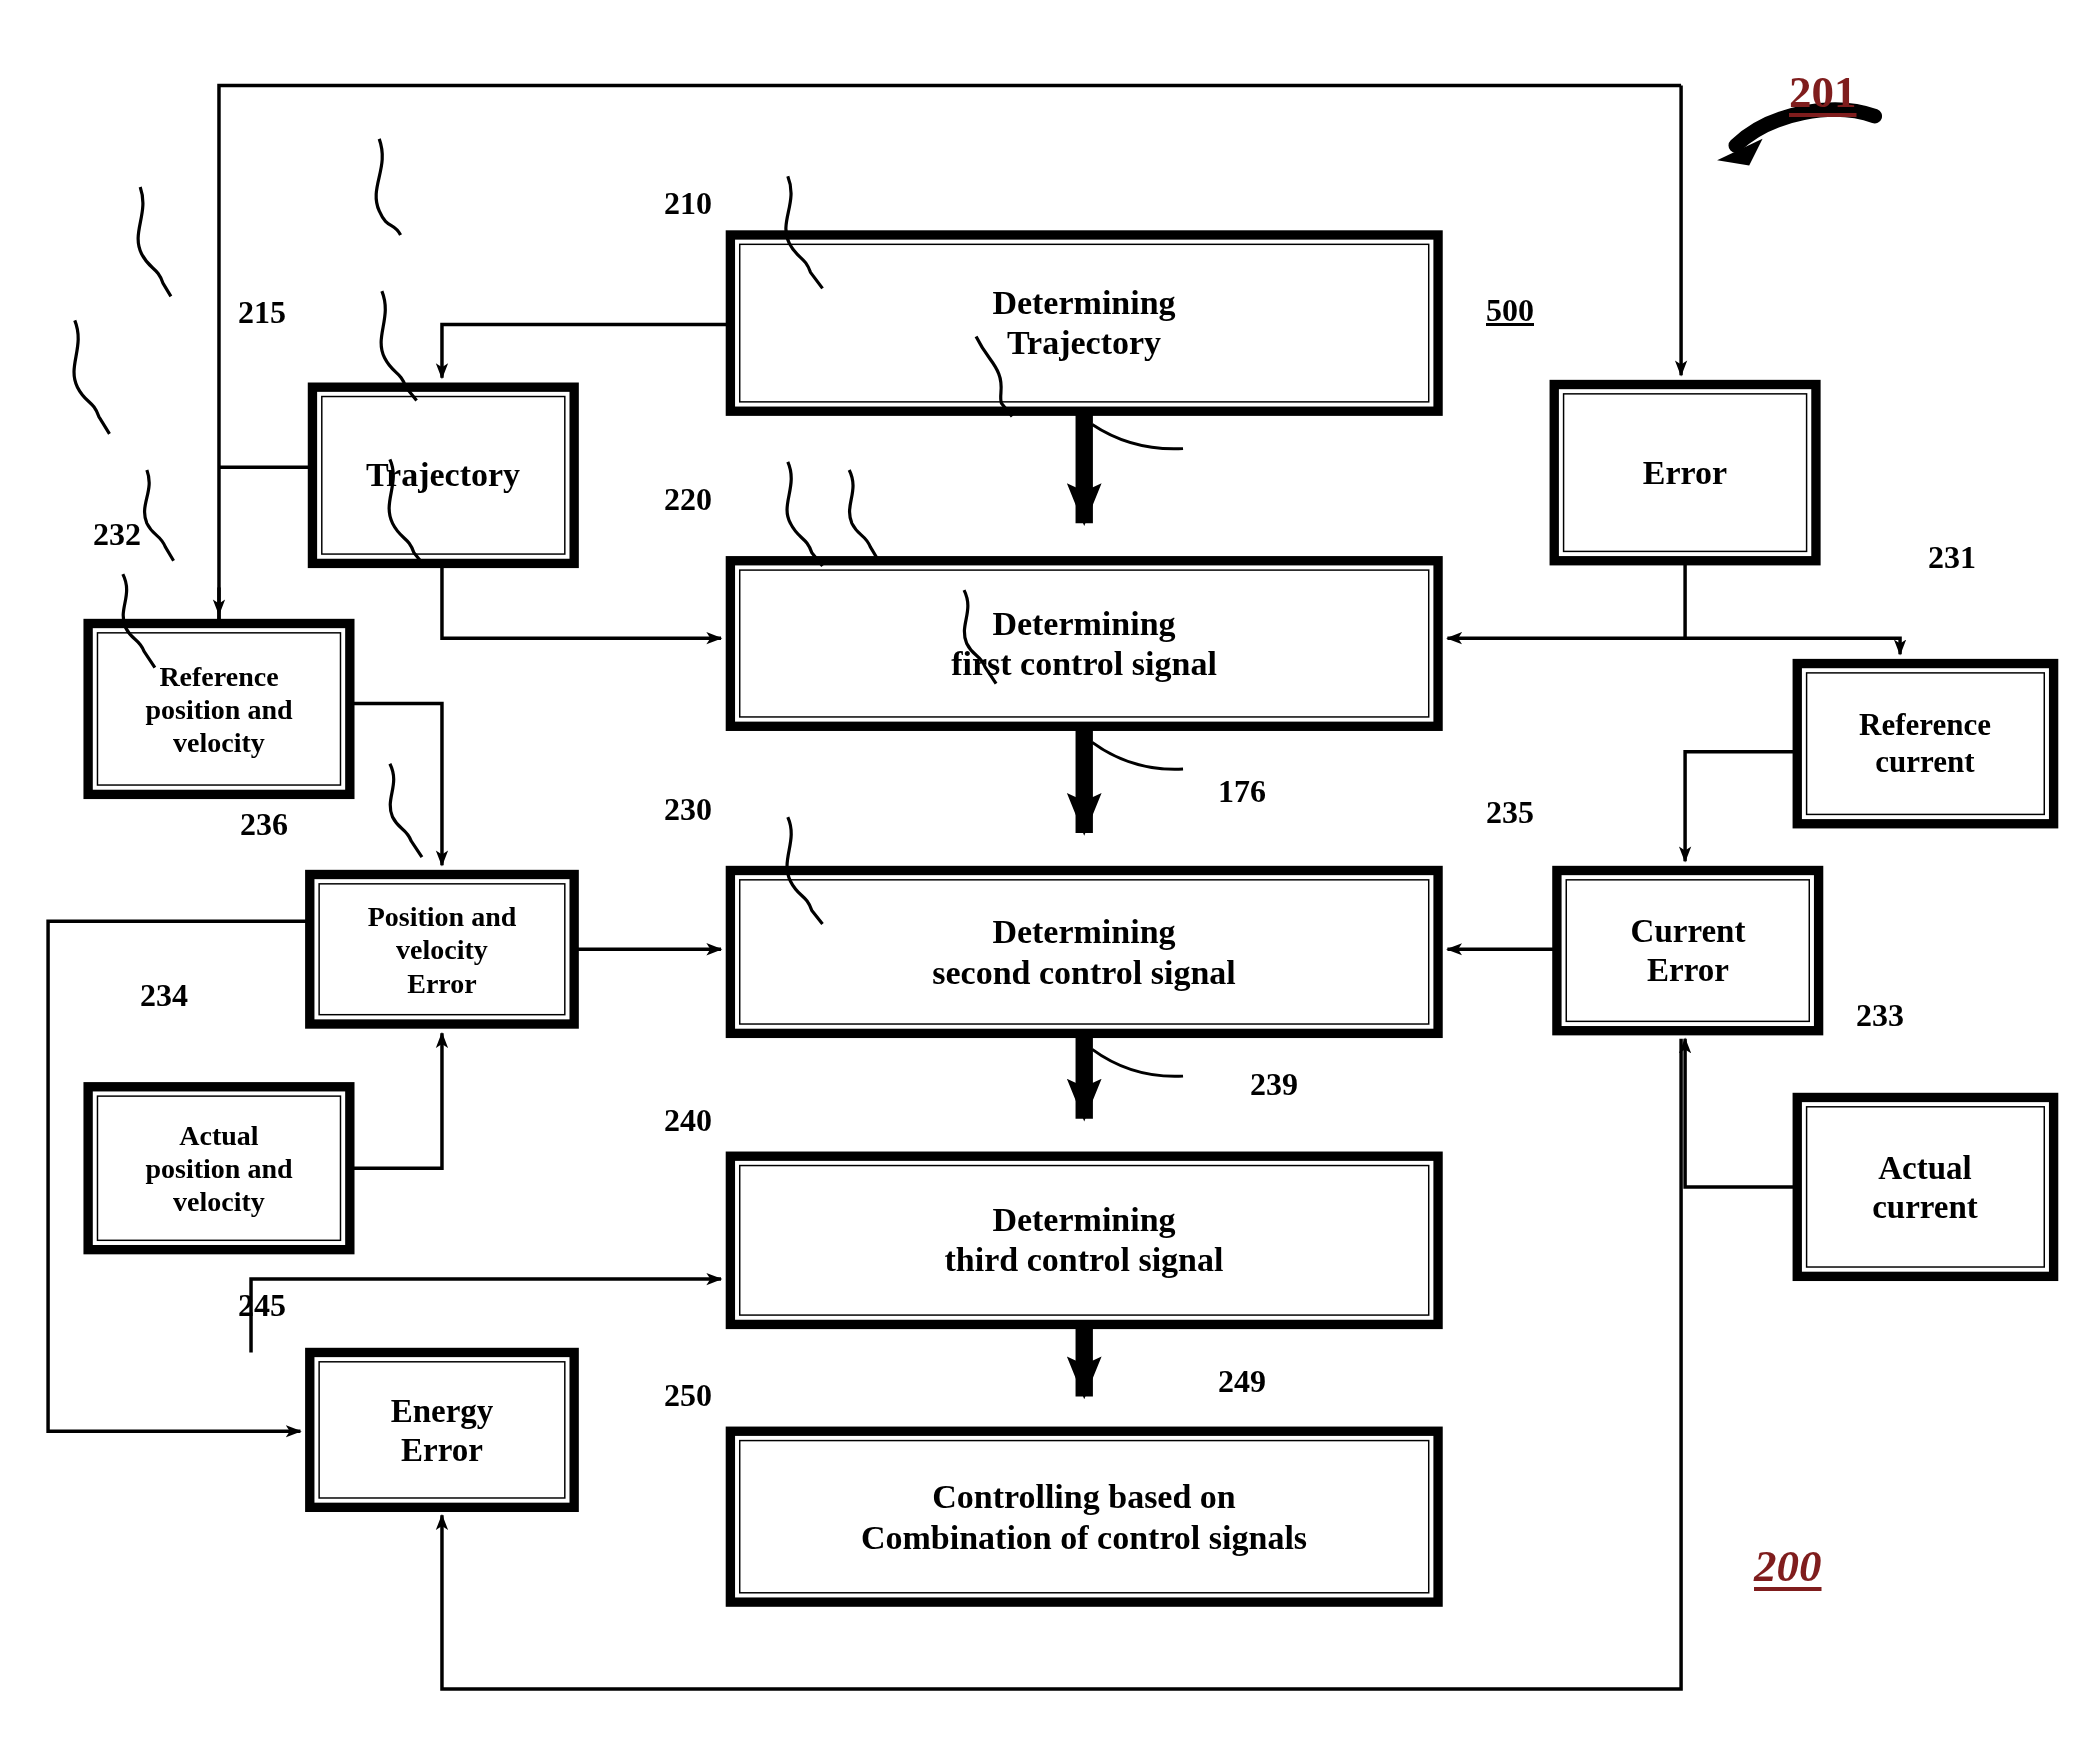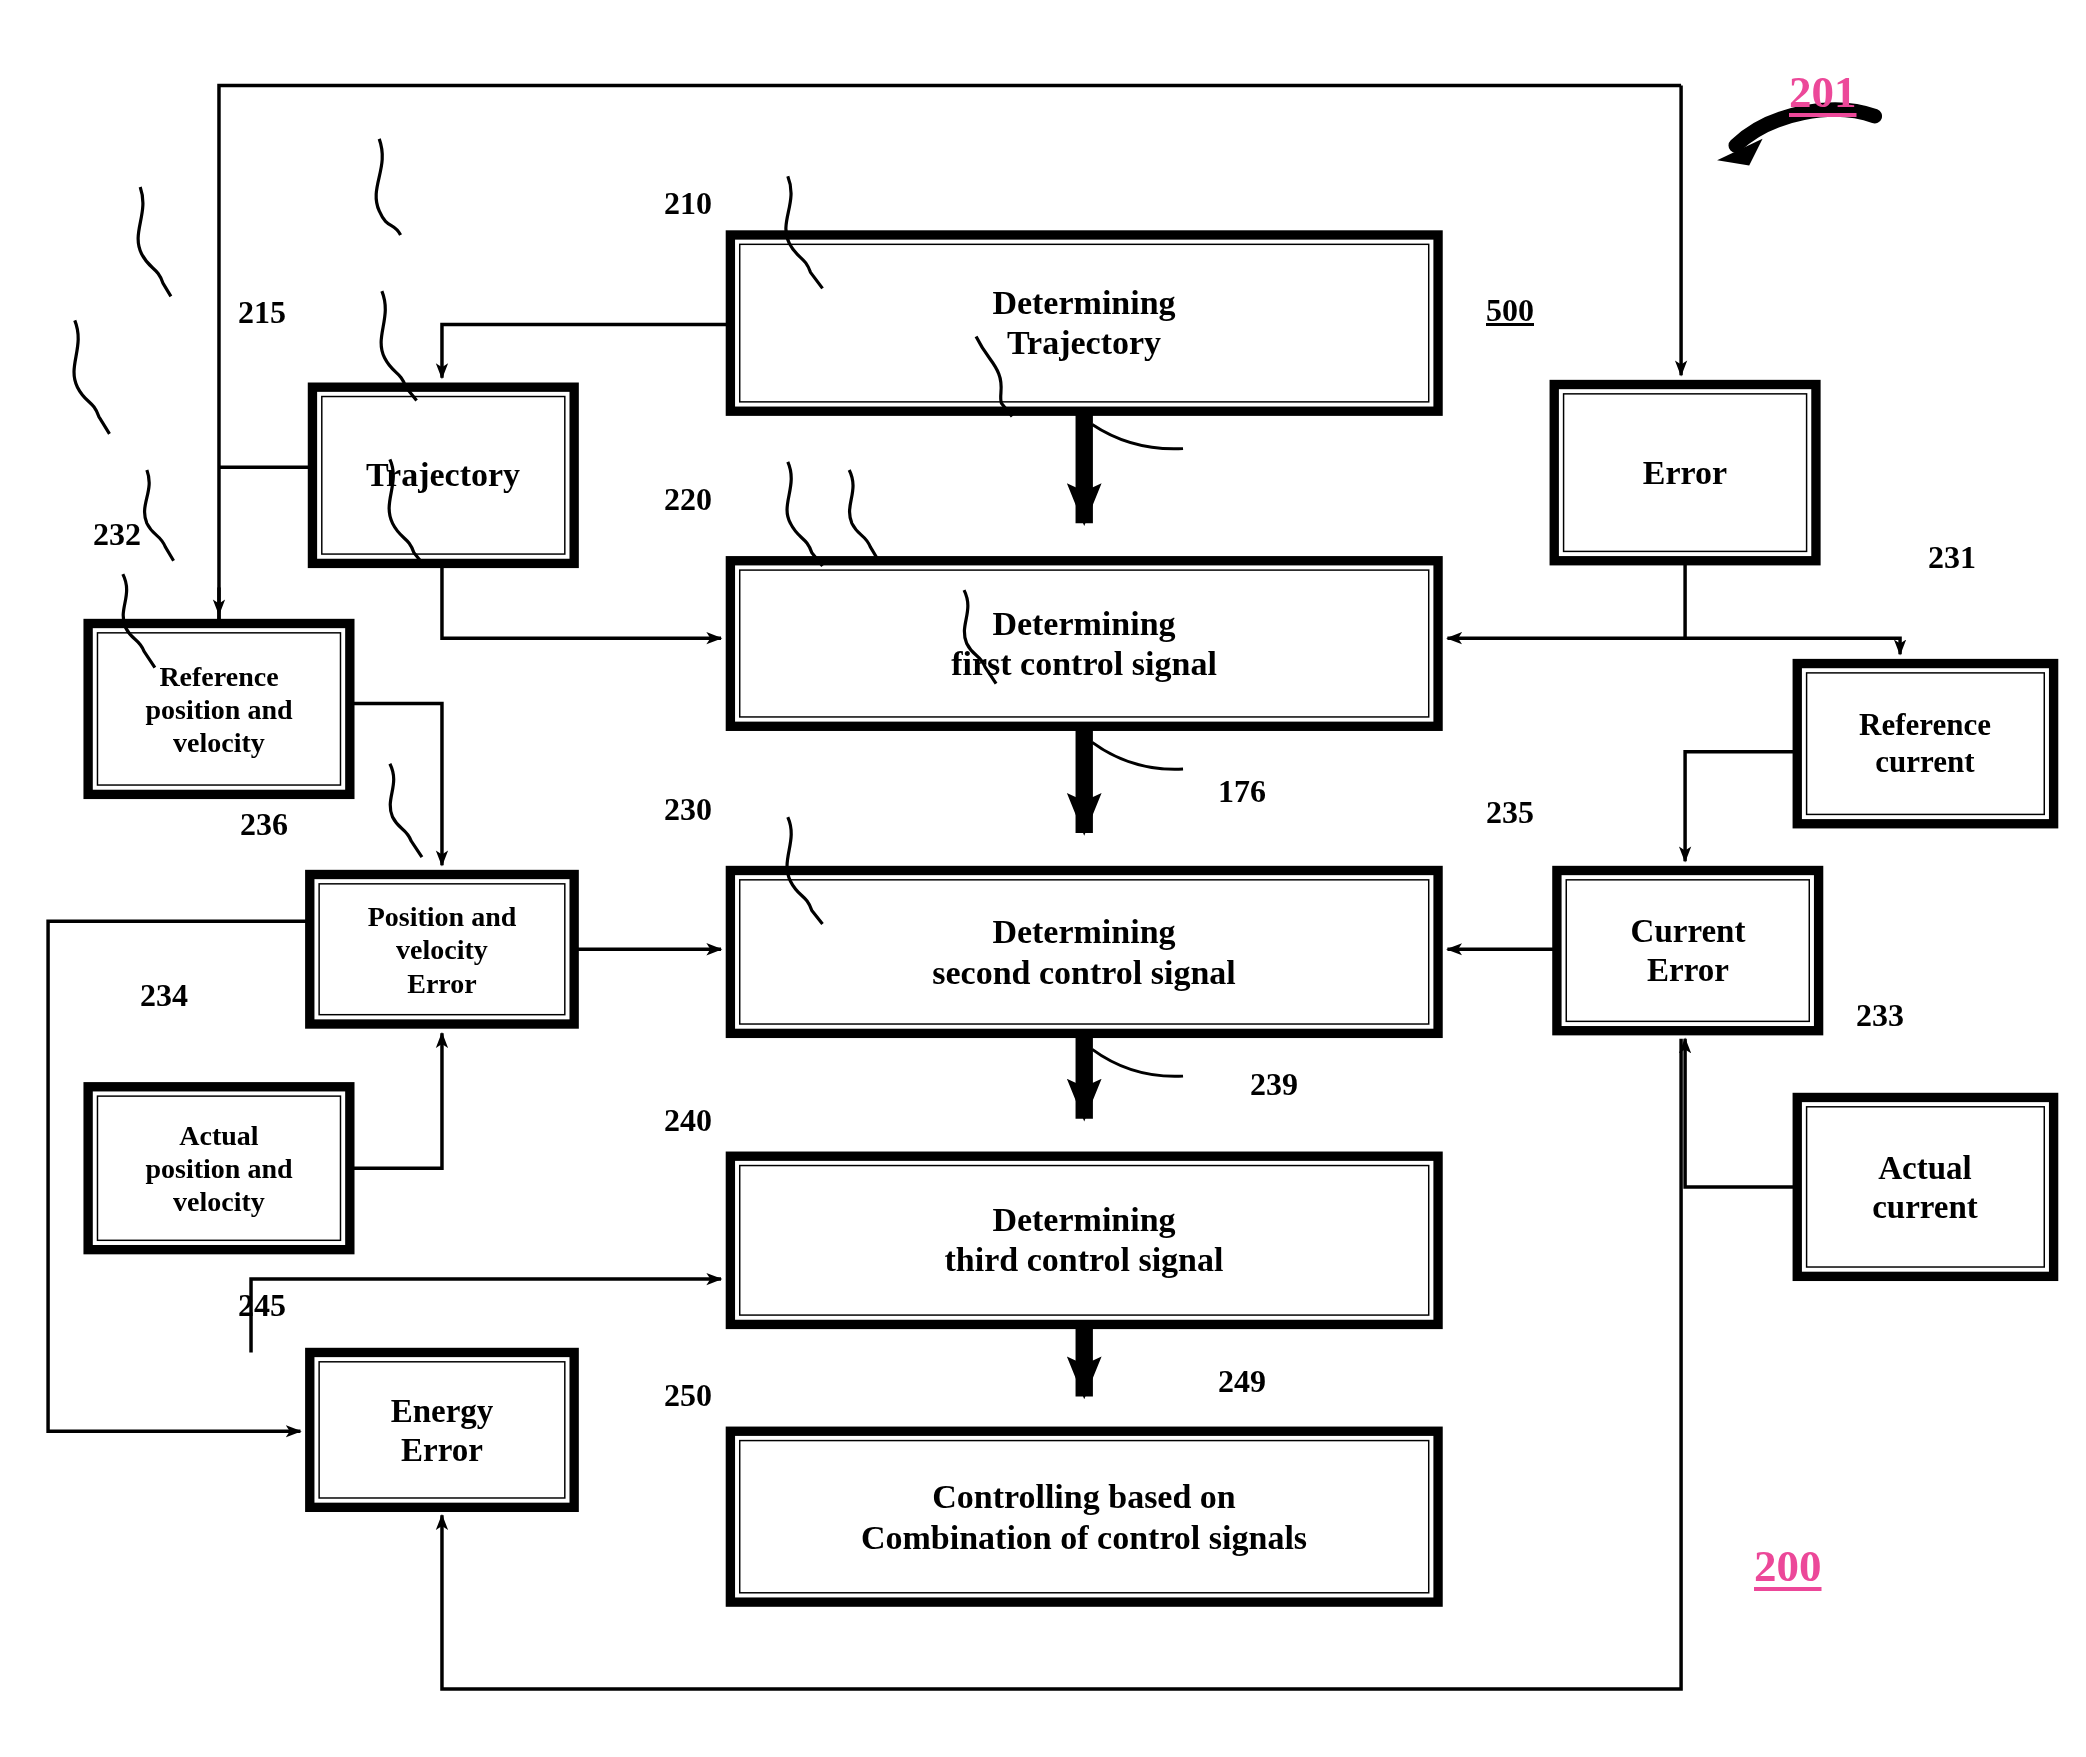--- a/index.html
+++ b/index.html
@@ -10,21 +10,21 @@
   .boxlabel{
     position:absolute;display:flex;align-items:center;justify-content:center;
     text-align:center;font-weight:bold;color:#000;line-height:1.18;
     pointer-events:none;
   }
   .reflabel{
     position:absolute;font-weight:bold;color:#000;
     font-size:32px;line-height:1;text-align:center;
   }
   .figlabel{
-    position:absolute;font-weight:bold;color:#ec4899;font-size:45px;
+    position:absolute;font-weight:bold;color:#7f1d1d;font-size:45px;
     text-decoration:underline;text-underline-offset:5.9px;
     text-decoration-thickness:4.4px;line-height:1;
   }
 </style>
 </head>
 <body>
 
 <div id="stage">
 
 <svg viewBox="0 0 1563 1316" preserveAspectRatio="none">
@@ -203,16 +203,16 @@
       <div class="reflabel" style="left: 1856px; top: 999px;">233</div>
       <div class="reflabel" style="left: 664px; top: 1104px;">240</div>
       <div class="reflabel" style="left: 238px; top: 1289px;">245</div>
       <div class="reflabel" style="left: 664px; top: 1379px;">250</div>
       <div class="reflabel" style="left: 1218px; top: 775px;">176</div>
       <div class="reflabel" style="left: 1218px; top: 1068px; margin-left: 32px;">239</div>
       <div class="reflabel" style="left: 1218px; top: 1365px;">249</div>
     </div>
 
 <div class="figlabel" style="left:1789px;top:70px;">201</div>
-<div class="figlabel" style="left:1754px;top:1544px;">200</div>
+<div class="figlabel" style="left:1754px;top:1544px;font-style:italic;">200</div>
 
 </div>
 
 
 </body></html>

